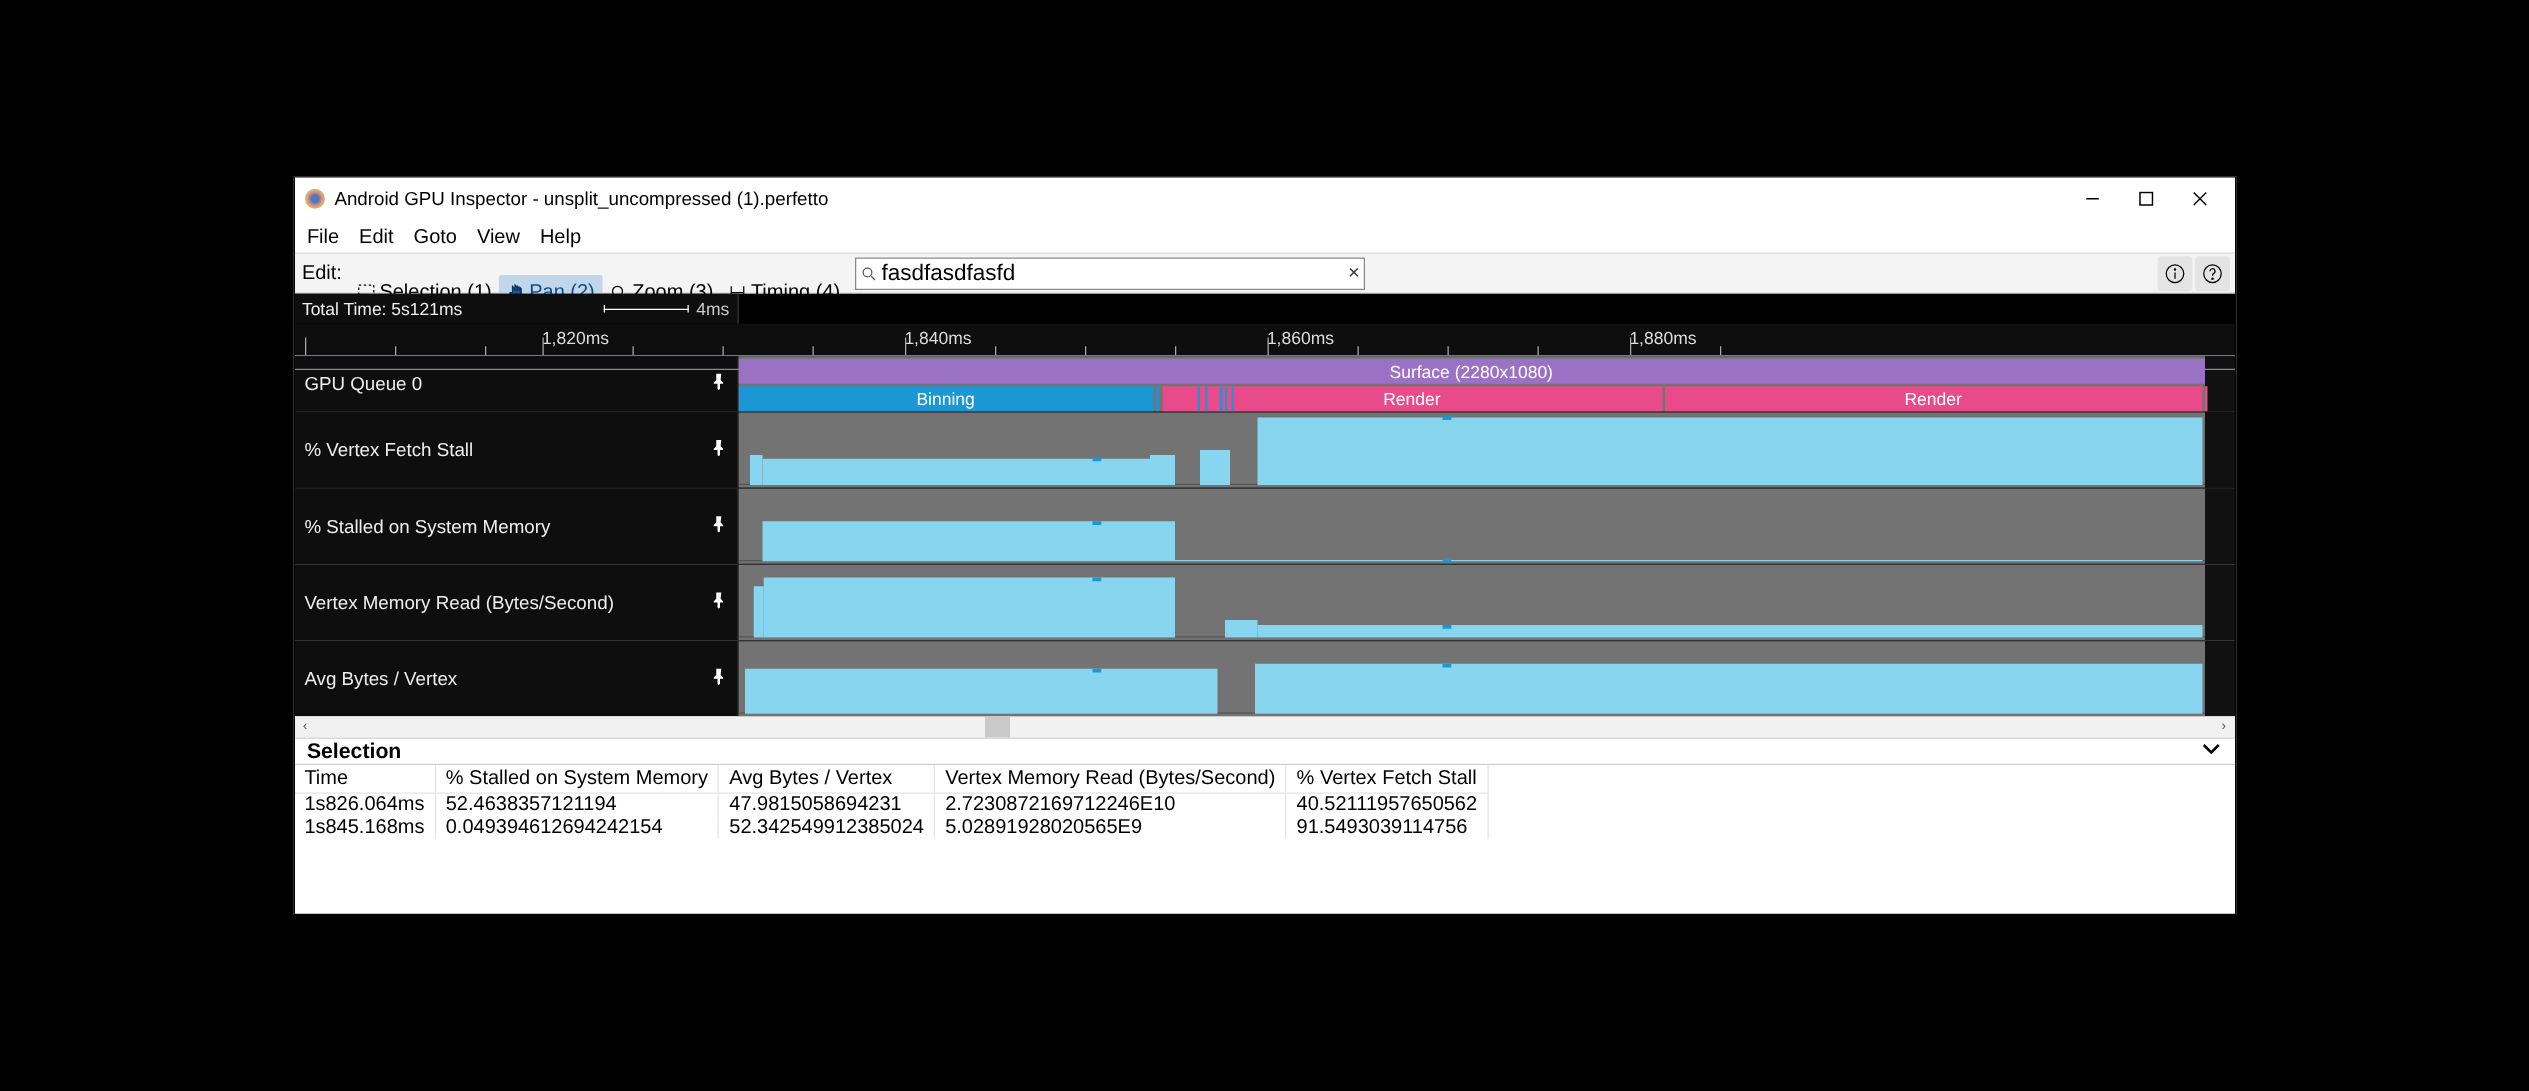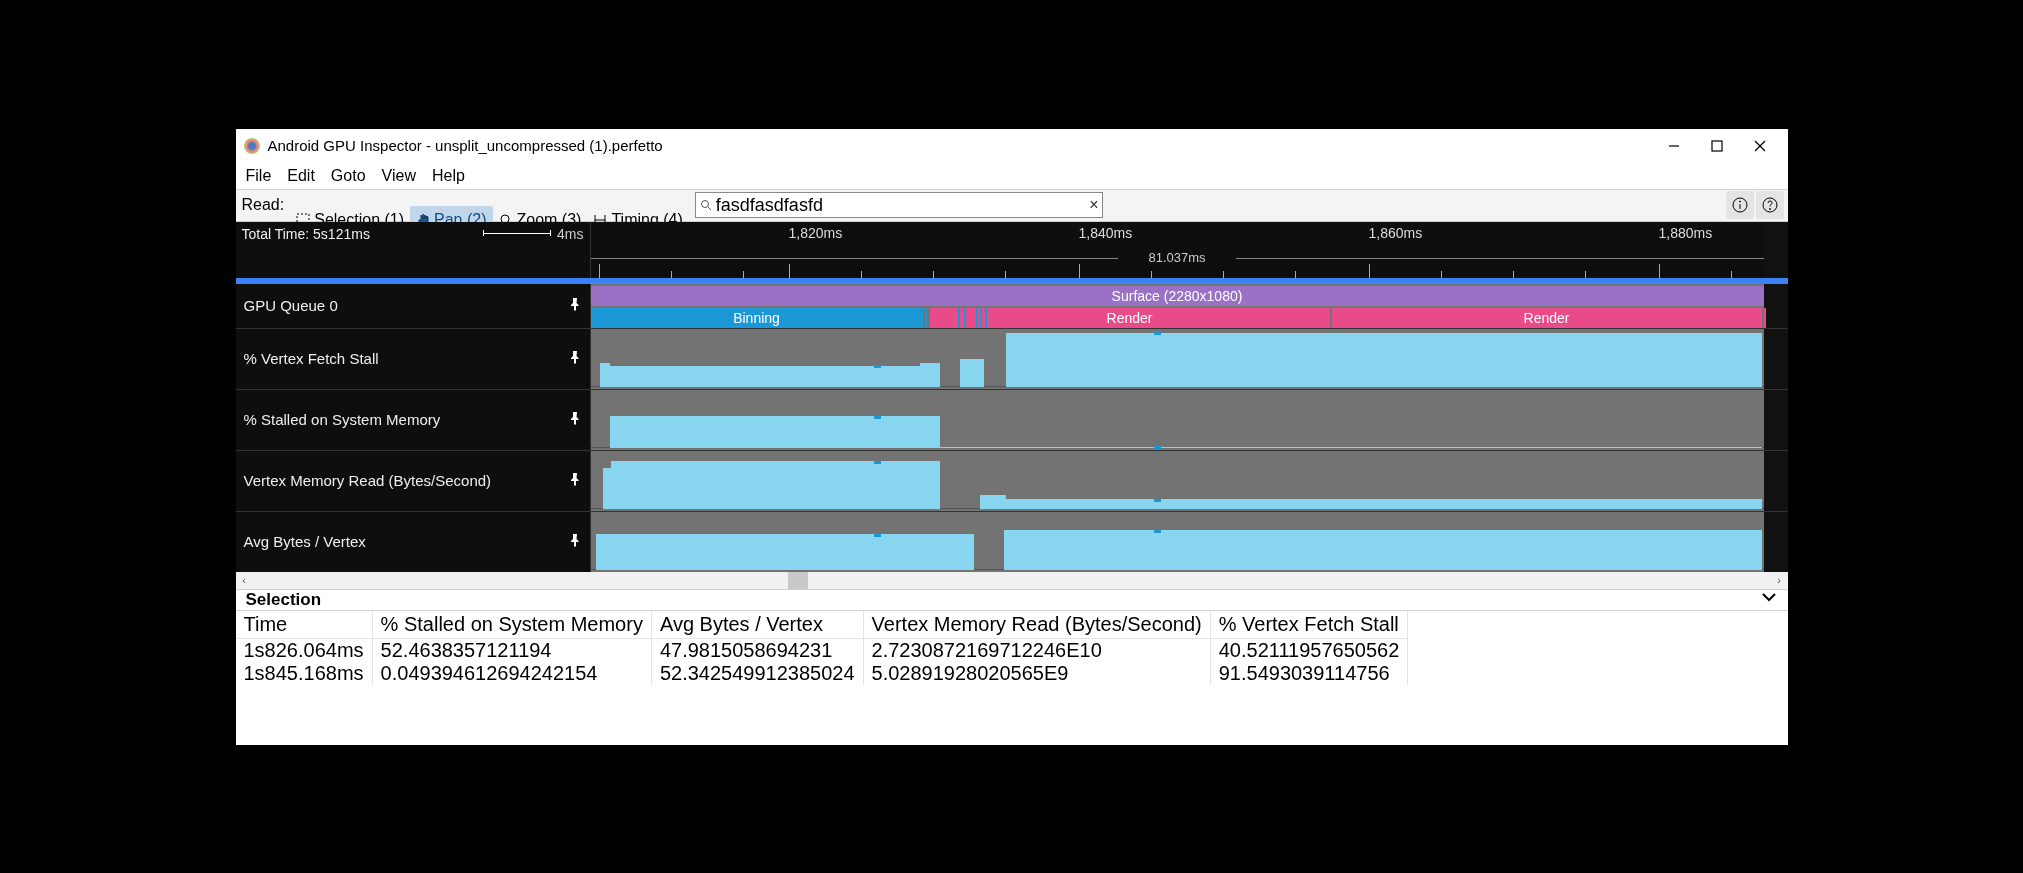--- a/index.html
+++ b/index.html
@@ -22,21 +22,21 @@
 .mode-item svg { width: 14px; height: 14px; margin-right: 4px; stroke: #000; fill: none; }
 .searchbox { display: flex; align-items: center; border: 1px solid #888; height: 26px; width: 408px; margin-left: 6px; background: #fff; }
 .searchbox svg { width: 12px; height: 12px; margin: 0 4px; stroke: #555; fill: none; }
 .searchbox input { border: none; outline: none; font-size: 18px; flex: 1; height: 22px; }
 .clear-x { width: 16px; text-align: center; color: #333; font-size: 16px; }
 .modebar .rspacer { flex: 1; }
 .iconbtn { width: 28px; height: 28px; display: flex; align-items: center; justify-content: center; background: #e4e4e4; border-radius: 3px; margin-left: 2px; }
 .iconbtn svg { width: 16px; height: 16px; stroke: #000; fill: none; }
 
 .timeline { background: #000; color: #fff; font-size: 14px; display: flex; flex-direction: column; }
-.ruler-row { display: flex; height: 62px; border-bottom: 6px solid #3b82f6; }
+.ruler-row { display: flex; height: 50px; border-bottom: 1px solid #3b82f6; flex-direction: column; }
 .ruler-left { width: 355px; display: flex; align-items: flex-start; justify-content: space-between; padding: 4px 6px; background: #0e0e0e; border-right: 1px solid #333; }
 .ruler-left .tt { color: #eee; }
 .ruler-left .scale { color: #ccc; font-size: 14px; display: flex; align-items: center; }
 .ruler-left .scale .bar { width: 68px; height: 1px; background: #fff; margin-right: 6px; position: relative; }
 .ruler-left .scale .bar::before, .ruler-left .scale .bar::after { content: ""; position: absolute; width: 1px; height: 6px; background: #fff; top: -3px; }
 .ruler-left .scale .bar::before { left: 0; }
 .ruler-left .scale .bar::after { right: 0; }
 .ruler-right { flex: 1; position: relative; background: #0e0e0e; }
 .ruler-right .tick { position: absolute; top: 3px; color: #ddd; font-size: 14px; }
 .ruler-right .tickmark { position: absolute; bottom: 0; width: 1px; height: 14px; background: #aaa; }
@@ -61,21 +61,21 @@
 .graph-track .marker { position: absolute; top: 12px; width: 7px; height: 3px; background: #1c97d6; }
 .graph-track .zeroline { position: absolute; bottom: 2px; left: 0; right: 0; height: 1px; background: #555; }
 .scrollbar { display: flex; height: 17px; background: #f1f1f1; align-items: center; }
 .scrollbar .arrow { width: 17px; text-align: center; color: #555; font-size: 11px; line-height: 17px; }
 .scrollbar .well { flex: 1; height: 17px; position: relative; }
 .scrollbar .thumb { position: absolute; height: 17px; background: #c9c9c9; }
 .rightgutter { width: 24px; background: #111; }
 
 .sel-header { display: flex; align-items: center; justify-content: space-between; height: 22px; padding: 0 10px; font-weight: 600; font-size: 17px; border-top: 1px solid #d0d0d0; border-bottom: 1px solid #d0d0d0; }
 .sel-header svg { width: 18px; height: 18px; stroke: #000; stroke-width: 2; fill: none; }
-.sel-table { font-size: 20px; color: #000; }
+.sel-table { font-size: 16px; color: #000; }
 .sel-table table { border-collapse: collapse; }
 .sel-table th { text-align: left; font-weight: 400; padding: 2px 8px; border-right: 1px solid #e4e4e4; border-bottom: 1px solid #e4e4e4; }
 .sel-table td { padding: 0 8px; border-right: 1px solid #e4e4e4; }
 .sel-pad { height: 60px; }
 </style>
 </head>
 <body>
 
 <div class="frame">
 
@@ -103,21 +103,21 @@
 
   <div class="menubar">
     <span>File</span>
     <span>Edit</span>
     <span>Goto</span>
     <span>View</span>
     <span>Help</span>
   </div>
 
   <div class="modebar">
-    <span class="label">Read:</span>
+    <span class="label">Edit:</span>
     <div class="mode-item">
       <svg viewBox="0 0 14 14">
           <rect x="1" y="1" width="12" height="12" stroke-dasharray="2 2"></rect>
         </svg>
       <span>Selection (1)</span>
     </div>
     <div class="mode-item active">
       <svg viewBox="0 0 14 14" style="fill:#1a5a96;stroke:#093a66">
           <path d="M3 7v3a3 3 0 0 0 3 3h3a3 3 0 0 0 3-3V4l-1-1v3l-1-3-1-1v4L8 2 7 1v5L6 3 5 2v5z"></path>
         </svg>

